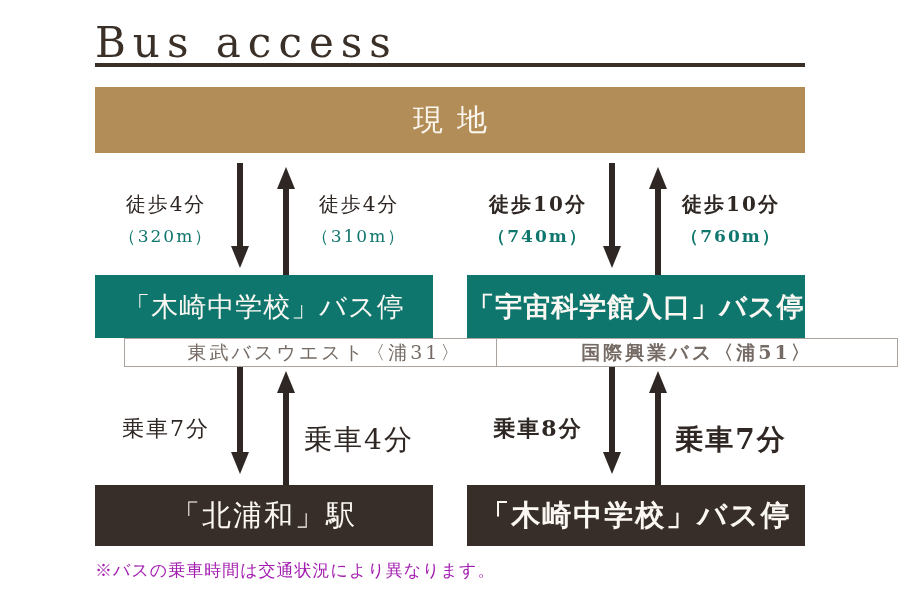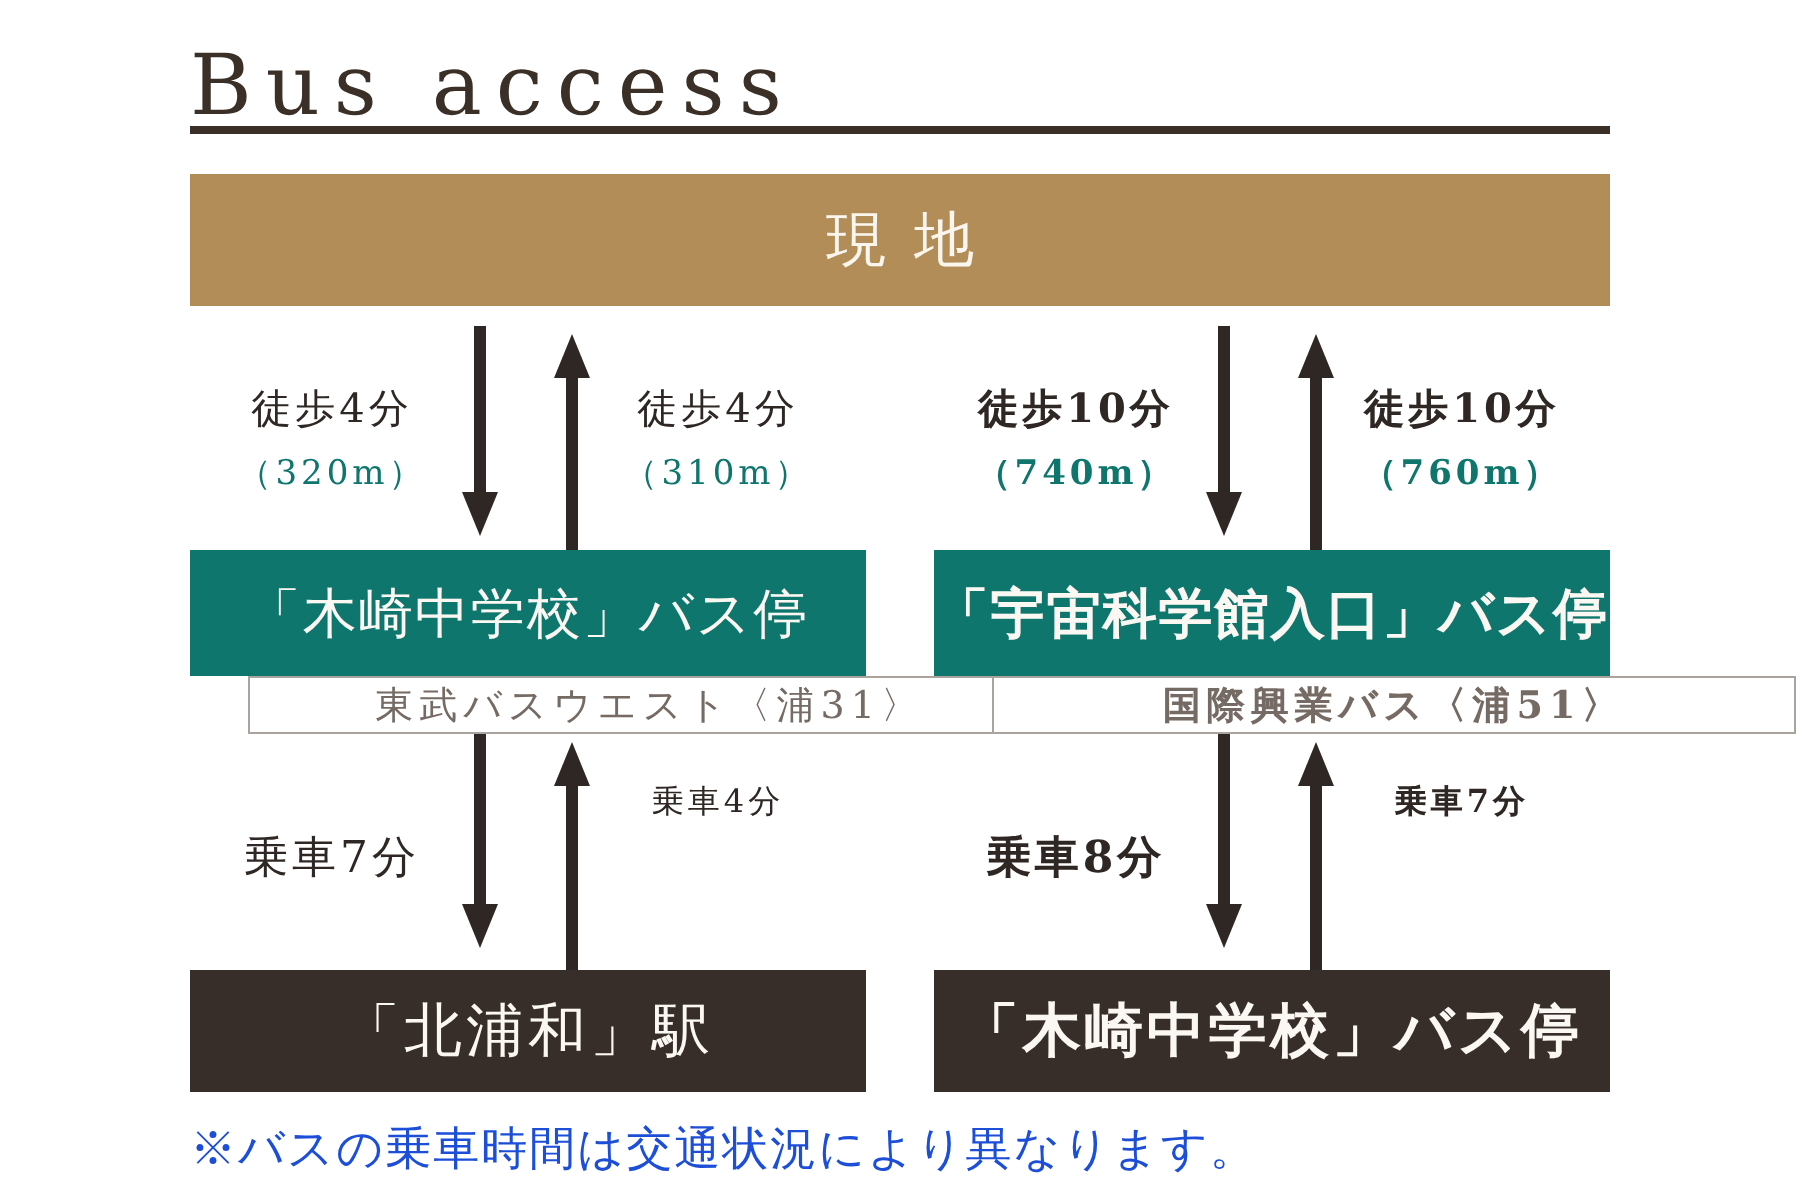--- a/index.html
+++ b/index.html
@@ -43,21 +43,21 @@
     position:absolute; top:485px; left:0; width:338px; height:61px;
     background:#382e29; color:#fbf8f3; display:flex; align-items:center;
     justify-content:center; font-size:29px; letter-spacing:2px; white-space:nowrap;
   }
 
   .walk-label-down { position:absolute; top:191px; left:0;  width:142px; text-align:center; }
   .walk-label-up   { position:absolute; top:191px; right:0; width:148px; text-align:center; }
   .label-main { display:block; font-size:20px; letter-spacing:2px; color:#2e2723; }
   .label-sub  { display:block; font-size:17px; letter-spacing:2px; color:#0f766e; margin-top:7px; }
   .ride-label-down { position:absolute; top:414px; left:0;  width:142px; text-align:center; font-size:22px; letter-spacing:2px; }
-  .ride-label-up   { position:absolute; top:391px; right:0; width:148px; text-align:center; font-size:16px; letter-spacing:2px; }
+  .ride-label-up   { position:absolute; top:421px; right:0; width:148px; text-align:center; font-size:28px; letter-spacing:2px; }
 
   .arrow { position:absolute; width:18px; }
   .arrow .stem { position:absolute; left:6px; width:6px; background:#2e2723; }
   .arrow .head { position:absolute; left:0; width:0; height:0; }
   .head-down { border-left:9px solid transparent; border-right:9px solid transparent; border-top:22px solid #2e2723; }
   .head-up   { border-left:9px solid transparent; border-right:9px solid transparent; border-bottom:22px solid #2e2723; }
 
   .walk-arrow-down { left:136px; top:163px; height:105px; }
   .walk-arrow-down .stem { top:0; height:84px; }
   .walk-arrow-down .head { top:83px; }
@@ -68,22 +68,22 @@
 
   .ride-arrow-down { left:136px; top:367px; height:107px; }
   .ride-arrow-down .stem { top:0; height:86px; }
   .ride-arrow-down .head { top:85px; }
 
   .ride-arrow-up { left:182px; top:371px; height:114px; }
   .ride-arrow-up .head { top:0; }
   .ride-arrow-up .stem { top:21px; height:93px; }
 
   .footnote {
-    position:absolute; left:95px; top:559px; font-size:23px;
-    letter-spacing:1px; color:#1d4ed8;
+    position:absolute; left:95px; top:559px; font-size:17px;
+    letter-spacing:1px; color:#a21caf;
   }
 </style>
 </head>
 <body>
 
 <div class="page">
 
   <h1 class="title">Bus access</h1>
   <div class="title-rule"></div>
 

